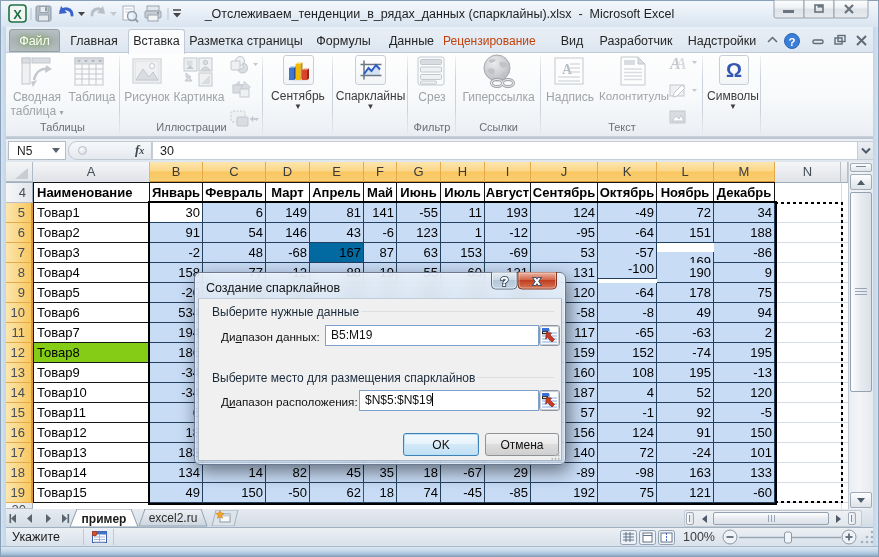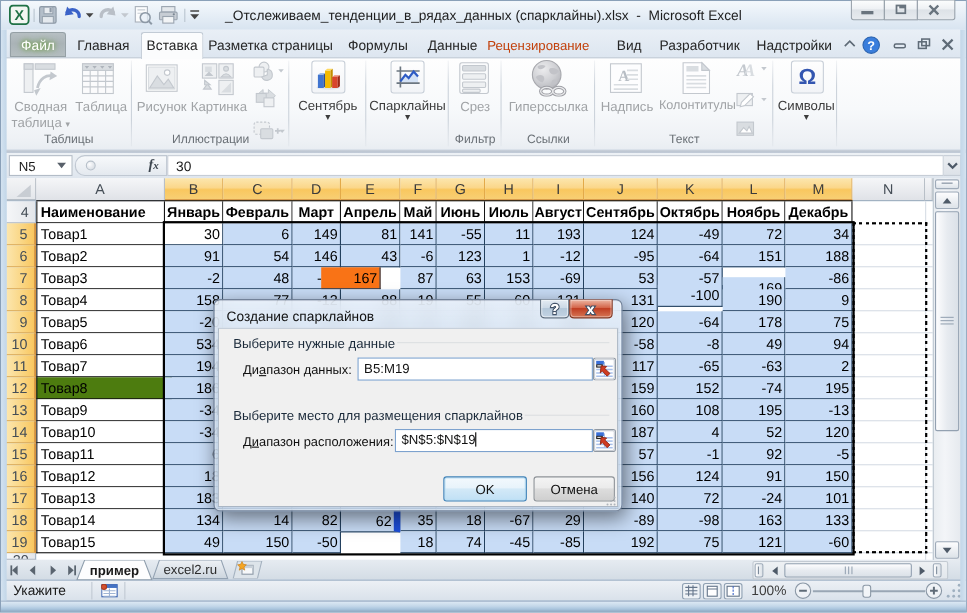--- a/index.html
+++ b/index.html
@@ -361,21 +361,21 @@
 <div class="cell num" style="left:441px;top:223px;width:44px;height:20px;background:#c8dcf6;border-right:1px solid #23405e;border-bottom:1px solid #23405e">1</div>
 <div class="cell num" style="left:485px;top:223px;width:46px;height:20px;background:#c8dcf6;border-right:1px solid #23405e;border-bottom:1px solid #23405e">-12</div>
 <div class="cell num" style="left:531px;top:223px;width:67px;height:20px;background:#c8dcf6;border-right:1px solid #23405e;border-bottom:1px solid #23405e">-95</div>
 <div class="cell num" style="left:598px;top:223px;width:59px;height:20px;background:#c8dcf6;border-right:1px solid #23405e;border-bottom:1px solid #23405e">-64</div>
 <div class="cell num" style="left:657px;top:223px;width:57px;height:20px;background:#c8dcf6;border-right:1px solid #23405e;border-bottom:1px solid #23405e">151</div>
 <div class="cell num" style="left:714px;top:223px;width:61px;height:20px;background:#c8dcf6;border-right:1px solid #23405e;border-bottom:1px solid #23405e">188</div>
 <div class="cell txt" style="left:33px;top:243px;width:117px;height:20px;background:#fff;border-right:1px solid #151515;border-bottom:1px solid #151515">Товар3</div>
 <div class="cell num" style="left:150px;top:243px;width:53px;height:20px;background:#c8dcf6;border-right:1px solid #23405e;border-bottom:1px solid #23405e">-2</div>
 <div class="cell num" style="left:203px;top:243px;width:63px;height:20px;background:#c8dcf6;border-right:1px solid #23405e;border-bottom:1px solid #23405e">48</div>
 <div class="cell num" style="left:266px;top:243px;width:44px;height:20px;background:#c8dcf6;border-right:1px solid #23405e;border-bottom:1px solid #23405e">-68</div>
-<div class="cell num" style="left:292px;top:243px;width:54px;height:20px;background:#f97316;border-right:1px solid #23405e;border-bottom:1px solid #23405e">167</div>
+<div class="cell num" style="left:310px;top:243px;width:54px;height:20px;background:#0369a1;border-right:1px solid #23405e;border-bottom:1px solid #23405e">167</div>
 <div class="cell num" style="left:364px;top:243px;width:33px;height:20px;background:#c8dcf6;border-right:1px solid #23405e;border-bottom:1px solid #23405e">87</div>
 <div class="cell num" style="left:397px;top:243px;width:44px;height:20px;background:#c8dcf6;border-right:1px solid #23405e;border-bottom:1px solid #23405e">63</div>
 <div class="cell num" style="left:441px;top:243px;width:44px;height:20px;background:#c8dcf6;border-right:1px solid #23405e;border-bottom:1px solid #23405e">153</div>
 <div class="cell num" style="left:485px;top:243px;width:46px;height:20px;background:#c8dcf6;border-right:1px solid #23405e;border-bottom:1px solid #23405e">-69</div>
 <div class="cell num" style="left:531px;top:243px;width:67px;height:20px;background:#c8dcf6;border-right:1px solid #23405e;border-bottom:1px solid #23405e">53</div>
 <div class="cell num" style="left:598px;top:243px;width:59px;height:20px;background:#c8dcf6;border-right:1px solid #23405e;border-bottom:1px solid #23405e">-57</div>
 <div class="cell num" style="left:657px;top:252px;width:57px;height:20px;background:#c8dcf6;border-right:1px solid #23405e;border-bottom:1px solid #23405e">169</div>
 <div class="cell num" style="left:714px;top:243px;width:61px;height:20px;background:#c8dcf6;border-right:1px solid #23405e;border-bottom:1px solid #23405e">-86</div>
 <div class="cell txt" style="left:33px;top:263px;width:117px;height:20px;background:#fff;border-right:1px solid #151515;border-bottom:1px solid #151515">Товар4</div>
 <div class="cell num" style="left:150px;top:263px;width:53px;height:20px;background:#c8dcf6;border-right:1px solid #23405e;border-bottom:1px solid #23405e">158</div>
@@ -422,21 +422,21 @@
 <div class="cell num" style="left:266px;top:323px;width:44px;height:20px;background:#c8dcf6;border-right:1px solid #23405e;border-bottom:1px solid #23405e">-22</div>
 <div class="cell num" style="left:310px;top:323px;width:54px;height:20px;background:#c8dcf6;border-right:1px solid #23405e;border-bottom:1px solid #23405e">130</div>
 <div class="cell num" style="left:364px;top:323px;width:33px;height:20px;background:#c8dcf6;border-right:1px solid #23405e;border-bottom:1px solid #23405e">55</div>
 <div class="cell num" style="left:397px;top:323px;width:44px;height:20px;background:#c8dcf6;border-right:1px solid #23405e;border-bottom:1px solid #23405e">-70</div>
 <div class="cell num" style="left:441px;top:323px;width:44px;height:20px;background:#c8dcf6;border-right:1px solid #23405e;border-bottom:1px solid #23405e">88</div>
 <div class="cell num" style="left:485px;top:323px;width:46px;height:20px;background:#c8dcf6;border-right:1px solid #23405e;border-bottom:1px solid #23405e">140</div>
 <div class="cell num" style="left:531px;top:323px;width:67px;height:20px;background:#c8dcf6;border-right:1px solid #23405e;border-bottom:1px solid #23405e">117</div>
 <div class="cell num" style="left:598px;top:323px;width:59px;height:20px;background:#c8dcf6;border-right:1px solid #23405e;border-bottom:1px solid #23405e">-65</div>
 <div class="cell num" style="left:657px;top:323px;width:57px;height:20px;background:#c8dcf6;border-right:1px solid #23405e;border-bottom:1px solid #23405e">-63</div>
 <div class="cell num" style="left:714px;top:323px;width:61px;height:20px;background:#c8dcf6;border-right:1px solid #23405e;border-bottom:1px solid #23405e">2</div>
-<div class="cell txt" style="left:33px;top:343px;width:123px;height:20px;background:#4d7c0f;border-right:1px solid #151515;border-bottom:1px solid #151515">Товар8</div>
+<div class="cell txt" style="left:33px;top:343px;width:123px;height:20px;background:#84cc16;border-right:1px solid #151515;border-bottom:1px solid #151515">Товар8</div>
 <div class="cell num" style="left:150px;top:343px;width:53px;height:20px;background:#c8dcf6;border-right:1px solid #23405e;border-bottom:1px solid #23405e">186</div>
 <div class="cell num" style="left:203px;top:343px;width:63px;height:20px;background:#c8dcf6;border-right:1px solid #23405e;border-bottom:1px solid #23405e">45</div>
 <div class="cell num" style="left:266px;top:343px;width:44px;height:20px;background:#c8dcf6;border-right:1px solid #23405e;border-bottom:1px solid #23405e">120</div>
 <div class="cell num" style="left:310px;top:343px;width:54px;height:20px;background:#c8dcf6;border-right:1px solid #23405e;border-bottom:1px solid #23405e">-15</div>
 <div class="cell num" style="left:364px;top:343px;width:33px;height:20px;background:#c8dcf6;border-right:1px solid #23405e;border-bottom:1px solid #23405e">60</div>
 <div class="cell num" style="left:397px;top:343px;width:44px;height:20px;background:#c8dcf6;border-right:1px solid #23405e;border-bottom:1px solid #23405e">33</div>
 <div class="cell num" style="left:441px;top:343px;width:44px;height:20px;background:#c8dcf6;border-right:1px solid #23405e;border-bottom:1px solid #23405e">170</div>
 <div class="cell num" style="left:485px;top:343px;width:46px;height:20px;background:#c8dcf6;border-right:1px solid #23405e;border-bottom:1px solid #23405e">90</div>
 <div class="cell num" style="left:531px;top:343px;width:67px;height:20px;background:#c8dcf6;border-right:1px solid #23405e;border-bottom:1px solid #23405e">159</div>
 <div class="cell num" style="left:598px;top:343px;width:59px;height:20px;background:#c8dcf6;border-right:1px solid #23405e;border-bottom:1px solid #23405e">152</div>
@@ -517,21 +517,21 @@
 <div class="cell num" style="left:441px;top:463px;width:44px;height:20px;background:#c8dcf6;border-right:1px solid #23405e;border-bottom:1px solid #23405e">-67</div>
 <div class="cell num" style="left:485px;top:463px;width:46px;height:20px;background:#c8dcf6;border-right:1px solid #23405e;border-bottom:1px solid #23405e">29</div>
 <div class="cell num" style="left:531px;top:463px;width:67px;height:20px;background:#c8dcf6;border-right:1px solid #23405e;border-bottom:1px solid #23405e">-89</div>
 <div class="cell num" style="left:598px;top:463px;width:59px;height:20px;background:#c8dcf6;border-right:1px solid #23405e;border-bottom:1px solid #23405e">-98</div>
 <div class="cell num" style="left:657px;top:463px;width:57px;height:20px;background:#c8dcf6;border-right:1px solid #23405e;border-bottom:1px solid #23405e">163</div>
 <div class="cell num" style="left:714px;top:463px;width:61px;height:20px;background:#c8dcf6;border-right:1px solid #23405e;border-bottom:1px solid #23405e">133</div>
 <div class="cell txt" style="left:33px;top:483px;width:117px;height:20px;background:#fff;border-right:1px solid #151515;border-bottom:1px solid #151515">Товар15</div>
 <div class="cell num" style="left:150px;top:483px;width:53px;height:20px;background:#c8dcf6;border-right:1px solid #23405e;border-bottom:1px solid #23405e">49</div>
 <div class="cell num" style="left:203px;top:483px;width:63px;height:20px;background:#c8dcf6;border-right:1px solid #23405e;border-bottom:1px solid #23405e">150</div>
 <div class="cell num" style="left:266px;top:483px;width:44px;height:20px;background:#c8dcf6;border-right:1px solid #23405e;border-bottom:1px solid #23405e">-50</div>
-<div class="cell num" style="left:310px;top:464px;width:54px;height:20px;background:#c8dcf6;border-right:6px solid #1d4ed8;border-bottom:1px solid #23405e">62</div>
+<div class="cell num" style="left:310px;top:483px;width:54px;height:20px;background:#c8dcf6;border-right:1px solid #1d4ed8;border-bottom:1px solid #23405e">62</div>
 <div class="cell num" style="left:364px;top:483px;width:33px;height:20px;background:#c8dcf6;border-right:1px solid #23405e;border-bottom:1px solid #23405e">18</div>
 <div class="cell num" style="left:397px;top:483px;width:44px;height:20px;background:#c8dcf6;border-right:1px solid #23405e;border-bottom:1px solid #23405e">74</div>
 <div class="cell num" style="left:441px;top:483px;width:44px;height:20px;background:#c8dcf6;border-right:1px solid #23405e;border-bottom:1px solid #23405e">-45</div>
 <div class="cell num" style="left:485px;top:483px;width:46px;height:20px;background:#c8dcf6;border-right:1px solid #23405e;border-bottom:1px solid #23405e">-85</div>
 <div class="cell num" style="left:531px;top:483px;width:67px;height:20px;background:#c8dcf6;border-right:1px solid #23405e;border-bottom:1px solid #23405e">192</div>
 <div class="cell num" style="left:598px;top:483px;width:59px;height:20px;background:#c8dcf6;border-right:1px solid #23405e;border-bottom:1px solid #23405e">75</div>
 <div class="cell num" style="left:657px;top:483px;width:57px;height:20px;background:#c8dcf6;border-right:1px solid #23405e;border-bottom:1px solid #23405e">121</div>
 <div class="cell num" style="left:714px;top:483px;width:61px;height:20px;background:#c8dcf6;border-right:1px solid #23405e;border-bottom:1px solid #23405e">-60</div>
 <div class="a" style="left:33px;top:182px;width:742px;height:1px;background:#151515"></div>
 <div class="a" style="left:33px;top:183px;width:1px;height:320px;background:#151515"></div>

